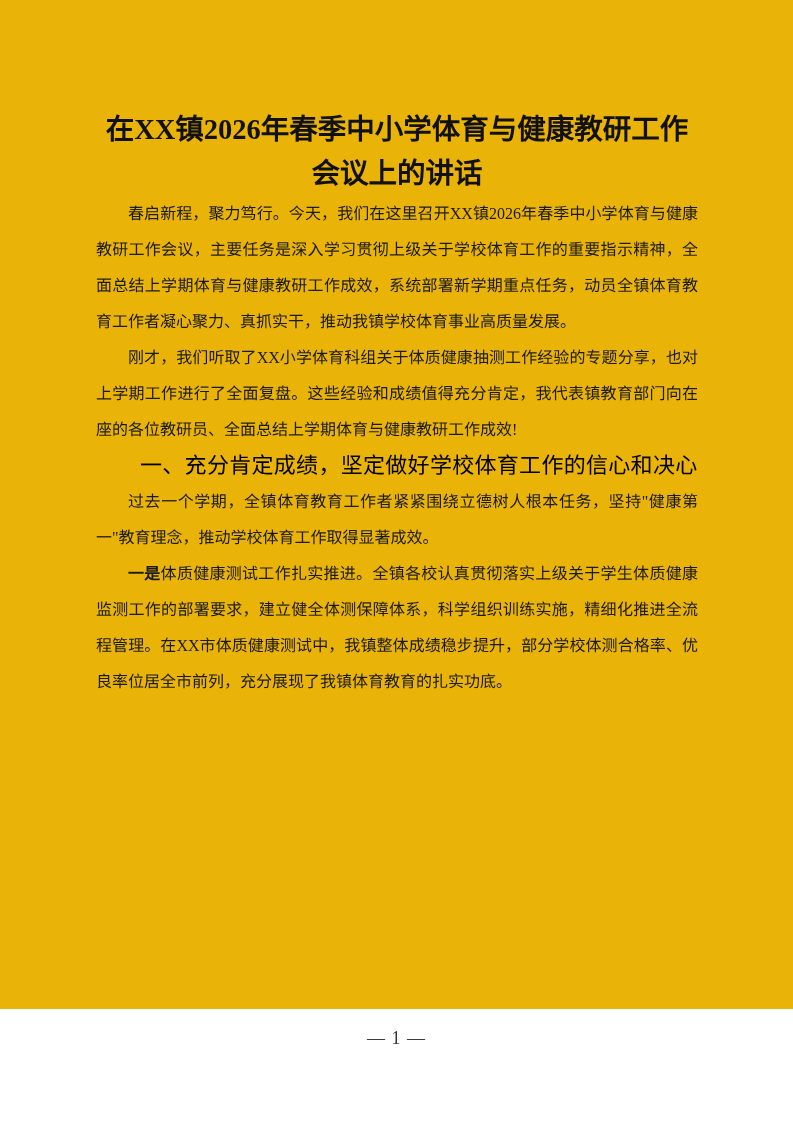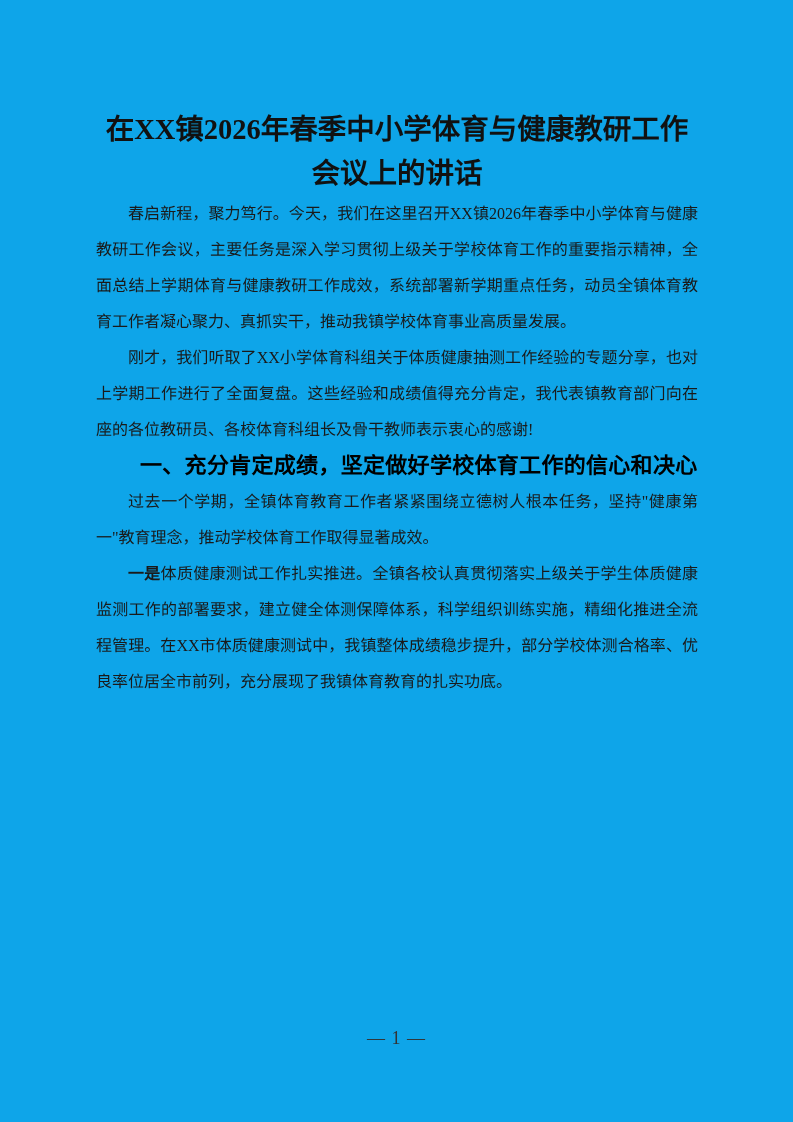--- a/index.html
+++ b/index.html
@@ -16,22 +16,22 @@
     font-family: "Liberation Serif", serif;
     color: #000000;
     -webkit-font-smoothing: antialiased;
   }
 
   .page {
     position: absolute;
     left: 0;
     top: 0;
     width: 793px;
-    height: 1122px;
-    background: #0ea5e9;
+    height: 1009px;
+    background: #eab308;
   }
 
   .content {
     position: absolute;
     left: 96px;
     top: 0;
     width: 602px;
   }
 
   
@@ -70,21 +70,21 @@
     text-justify: inter-ideograph;
     word-break: break-all;
     color: #1a1a1a;
   }
 
   h2.section-heading {
     margin: 0;
     font-size: 22px;
     line-height: 36px;
     text-indent: 2em;
-    font-weight: bold;
+    font-weight: normal;
     font-family: "Liberation Sans", sans-serif;
     text-align: justify;
     text-justify: inter-ideograph;
     word-break: break-all;
     color: #000000;
     letter-spacing: 0.3px;
   }
 
   .lead-bold {
     font-weight: bold;
@@ -109,21 +109,21 @@
 
 <div class="page">
 
   <div class="content">
 
     <h1 class="doc-title">在XX镇2026年春季中小学体育与健康教研工作会议上的讲话</h1>
 
 
     <p class="para">春启新程，聚力笃行。今天，我们在这里召开XX镇2026年春季中小学体育与健康教研工作会议，主要任务是深入学习贯彻上级关于学校体育工作的重要指示精神，全面总结上学期体育与健康教研工作成效，系统部署新学期重点任务，动员全镇体育教育工作者凝心聚力、真抓实干，推动我镇学校体育事业高质量发展。</p>
 
-    <p class="para">刚才，我们听取了XX小学体育科组关于体质健康抽测工作经验的专题分享，也对上学期工作进行了全面复盘。这些经验和成绩值得充分肯定，我代表镇教育部门向在座的各位教研员、各校体育科组长及骨干教师表示衷心的感谢!</p>
+    <p class="para">刚才，我们听取了XX小学体育科组关于体质健康抽测工作经验的专题分享，也对上学期工作进行了全面复盘。这些经验和成绩值得充分肯定，我代表镇教育部门向在座的各位教研员、全面总结上学期体育与健康教研工作成效!</p>
 
     <h2 class="section-heading">一、充分肯定成绩，坚定做好学校体育工作的信心和决心</h2>
 
     <p class="para">过去一个学期，全镇体育教育工作者紧紧围绕立德树人根本任务，坚持"健康第一"教育理念，推动学校体育工作取得显著成效。</p>
 
     <p class="para"><span class="lead-bold">一是</span><span>体质健康测试工作扎实推进。全镇各校认真贯彻落实上级关于学生体质健康监测工作的部署要求，建立健全体测保障体系，科学组织训练实施，精细化推进全流程管理。在XX市体质健康测试中，我镇整体成绩稳步提升，部分学校体测合格率、优良率位居全市前列，充分展现了我镇体育教育的扎实功底。</span></p>
 
   </div>
 
   <div class="page-footer">— 1 —</div>

